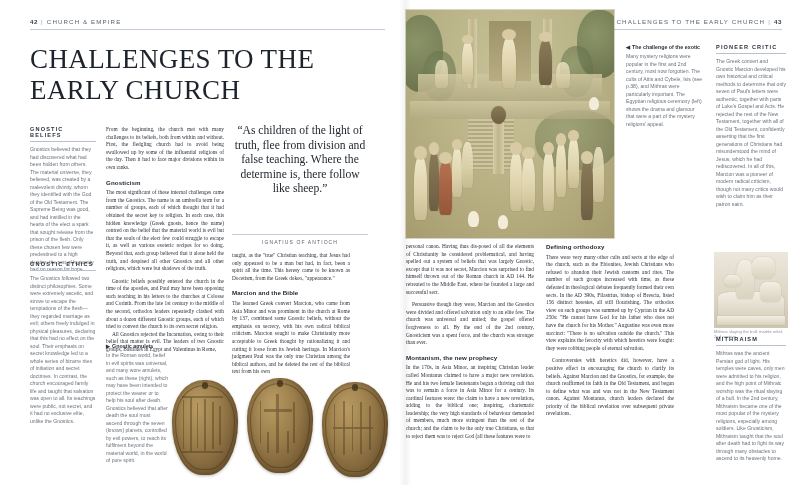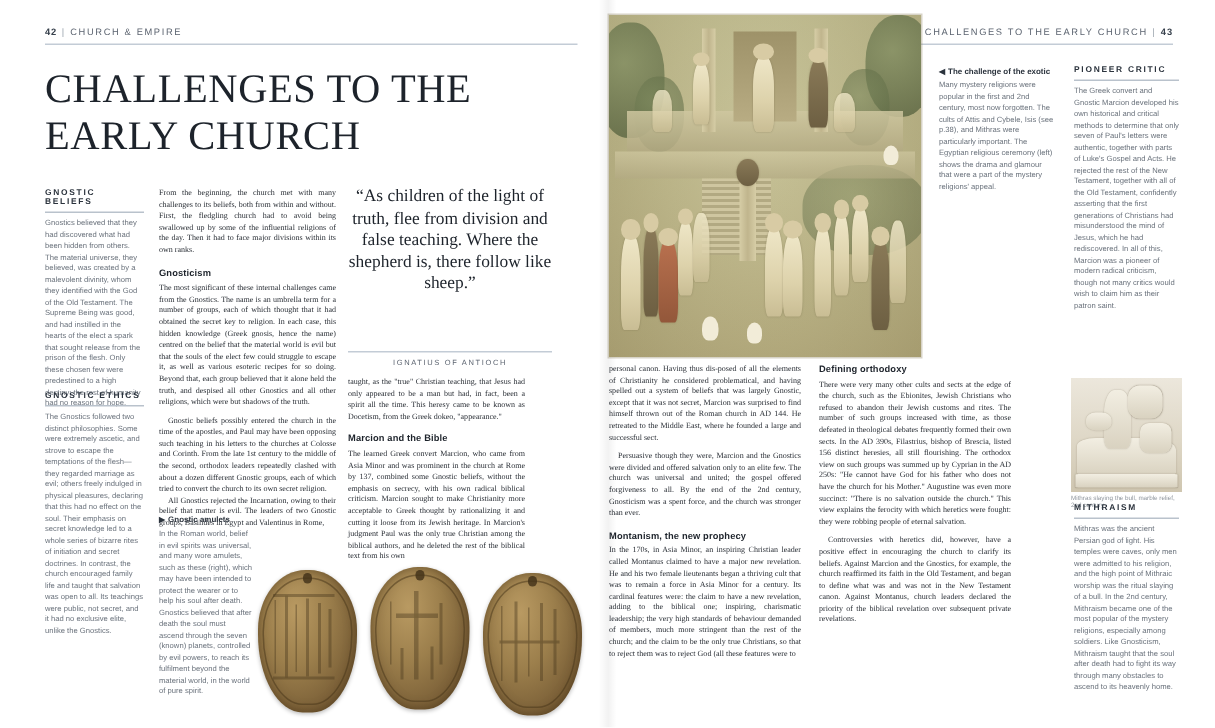--- a/index.html
+++ b/index.html
@@ -232,21 +232,21 @@
   </div>
 
   <div class="body-col lc1">
     <p>From the beginning, the church met with many challenges to its beliefs, both from within and without. First, the fledgling church had to avoid being swallowed up by some of the influential religions of the day. Then it had to face major divisions within its own ranks.</p>
     <div class="subhead">Gnosticism</div>
     <p>The most significant of these internal challenges came from the Gnostics. The name is an umbrella term for a number of groups, each of which thought that it had obtained the secret key to religion. In each case, this hidden knowledge (Greek gnosis, hence the name) centred on the belief that the material world is evil but that the souls of the elect few could struggle to escape it, as well as various esoteric recipes for so doing. Beyond that, each group believed that it alone held the truth, and despised all other Gnostics and all other religions, which were but shadows of the truth.</p>
     <p>Gnostic beliefs possibly entered the church in the time of the apostles, and Paul may have been opposing such teaching in his letters to the churches at Colosse and Corinth. From the late 1st century to the middle of the second, orthodox leaders repeatedly clashed with about a dozen different Gnostic groups, each of which tried to convert the church to its own secret religion.</p>
     <p>All Gnostics rejected the Incarnation, owing to their belief that matter is evil. The leaders of two Gnostic groups, Basilides in Egypt and Valentinus in Rome,</p>
   </div>
 
-  <div class="pullquote">“As children of the light of truth, flee from division and false teaching. Where the shepherd is, there follow like sheep.”</div>
+  <div class="pullquote">“As children of the light of truth, flee from division and false teaching. Where the determine is, there follow like sheep.”</div>
   <div class="pq-attrib">IGNATIUS OF ANTIOCH</div>
 
   <div class="body-col lc2" style="top:252px;">
     <p>taught, as the "true" Christian teaching, that Jesus had only appeared to be a man but had, in fact, been a spirit all the time. This heresy came to be known as Docetism, from the Greek dokeo, "appearance."</p>
     <div class="subhead">Marcion and the Bible</div>
     <p>The learned Greek convert Marcion, who came from Asia Minor and was prominent in the church at Rome by 137, combined some Gnostic beliefs, without the emphasis on secrecy, with his own radical biblical criticism. Marcion sought to make Christianity more acceptable to Greek thought by rationalizing it and cutting it loose from its Jewish heritage. In Marcion's judgment Paul was the only true Christian among the biblical authors, and he deleted the rest of the biblical text from his own</p>
   </div>
 
   <div class="amulet-cap">
     <div class="cap-h">

